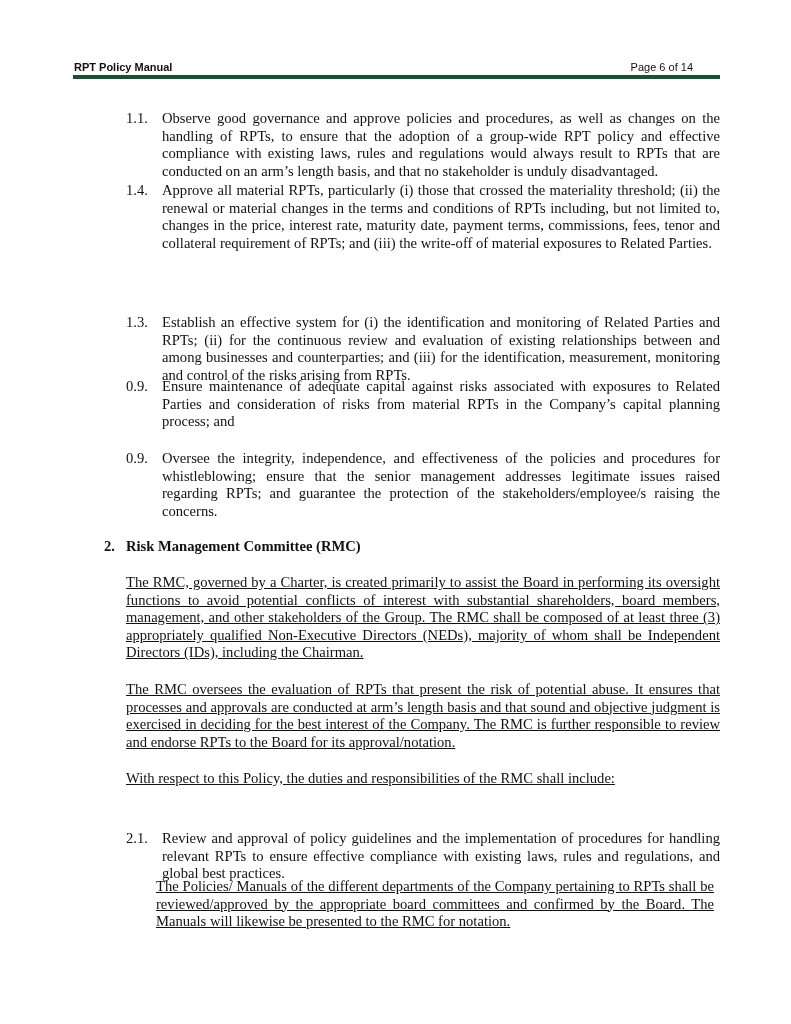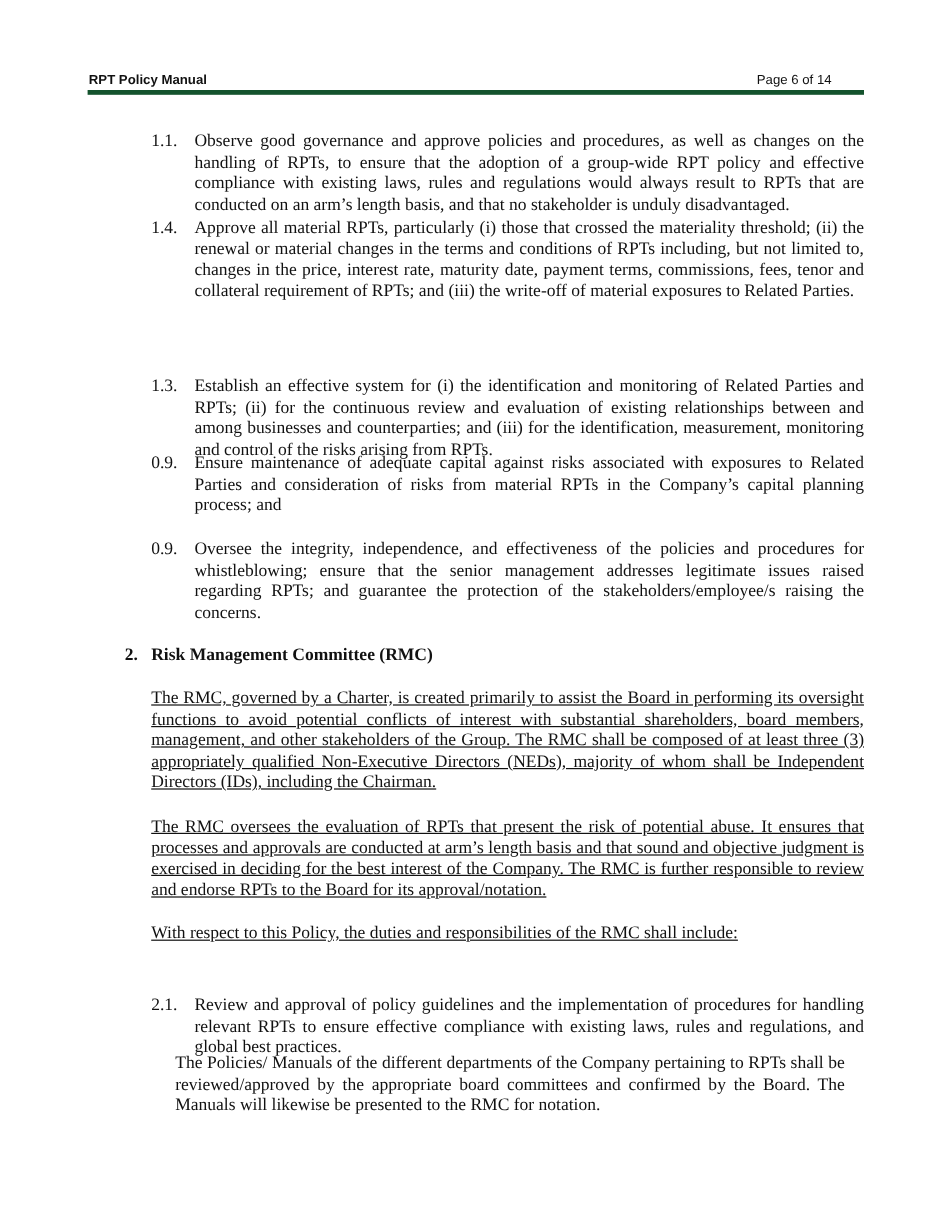--- a/index.html
+++ b/index.html
@@ -15,21 +15,21 @@
     font-family: "Liberation Serif", serif; font-size: 14.6px; line-height: 17.6px;
     text-align: justify;
   }
   .item { position: absolute; left: 126px; width: 594px; }
   .item .num { position: absolute; left: 0; top: 0; }
   .item .text { margin-left: 36px; }
   .section-head { position: absolute; left: 104px; font-weight: bold; }
   .section-head .num { position: absolute; left: 0; }
   .section-head .text { margin-left: 22px; }
   .para { position: absolute; left: 126px; width: 594px; text-decoration: underline; }
-  .subpara { position: absolute; left: 146px; width: 558px; }
+  .subpara { position: absolute; left: 156px; width: 558px; text-decoration: underline; }
 </style>
 </head>
 <body>
 
 <div class="header">
   <span class="title">RPT Policy Manual</span>
   <span class="page">Page 6 of 14</span>
 </div>
 
 <div class="doc">

